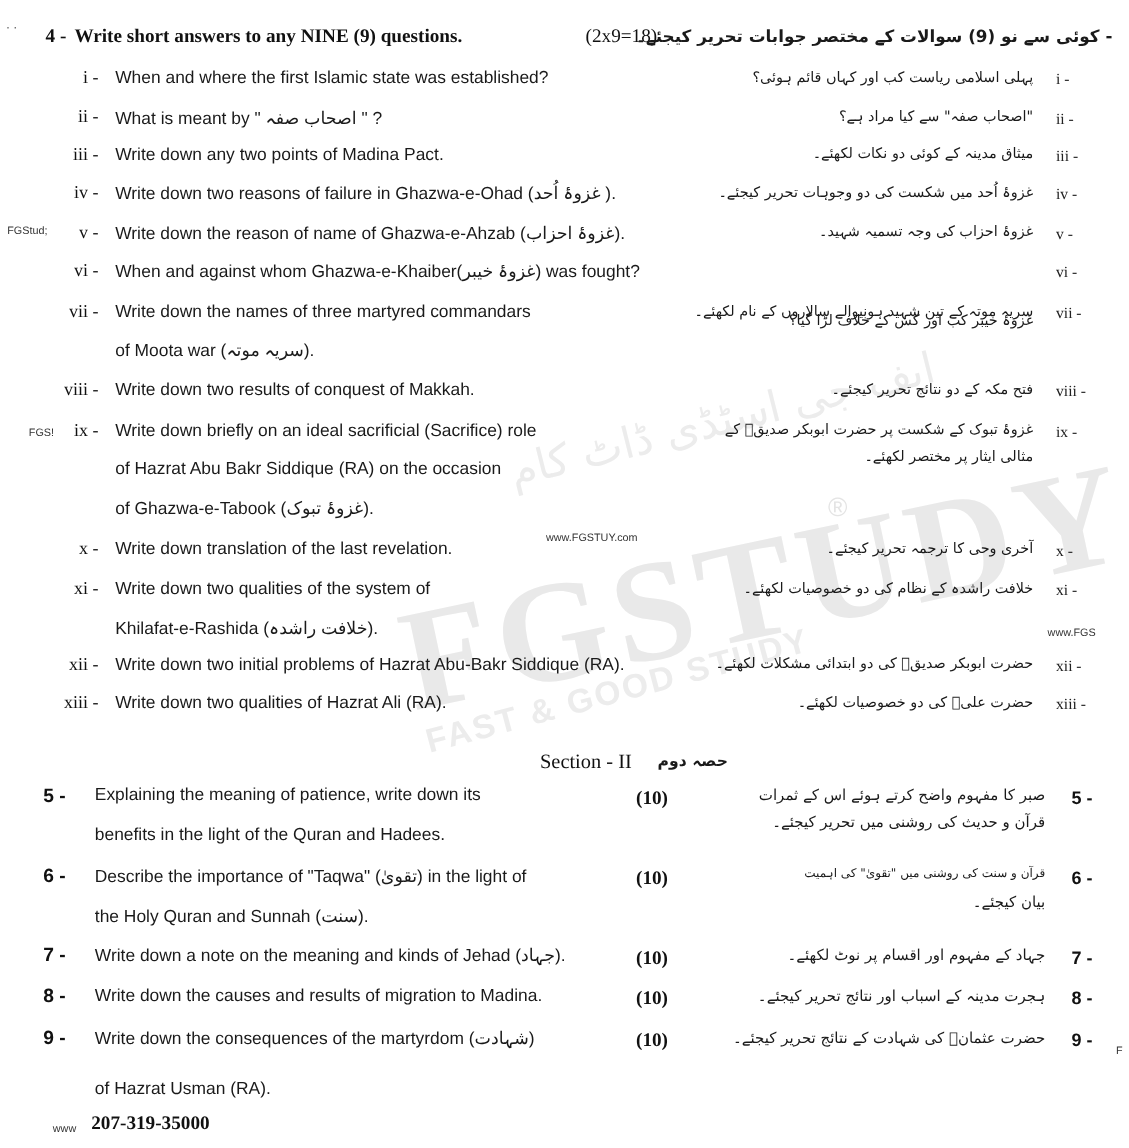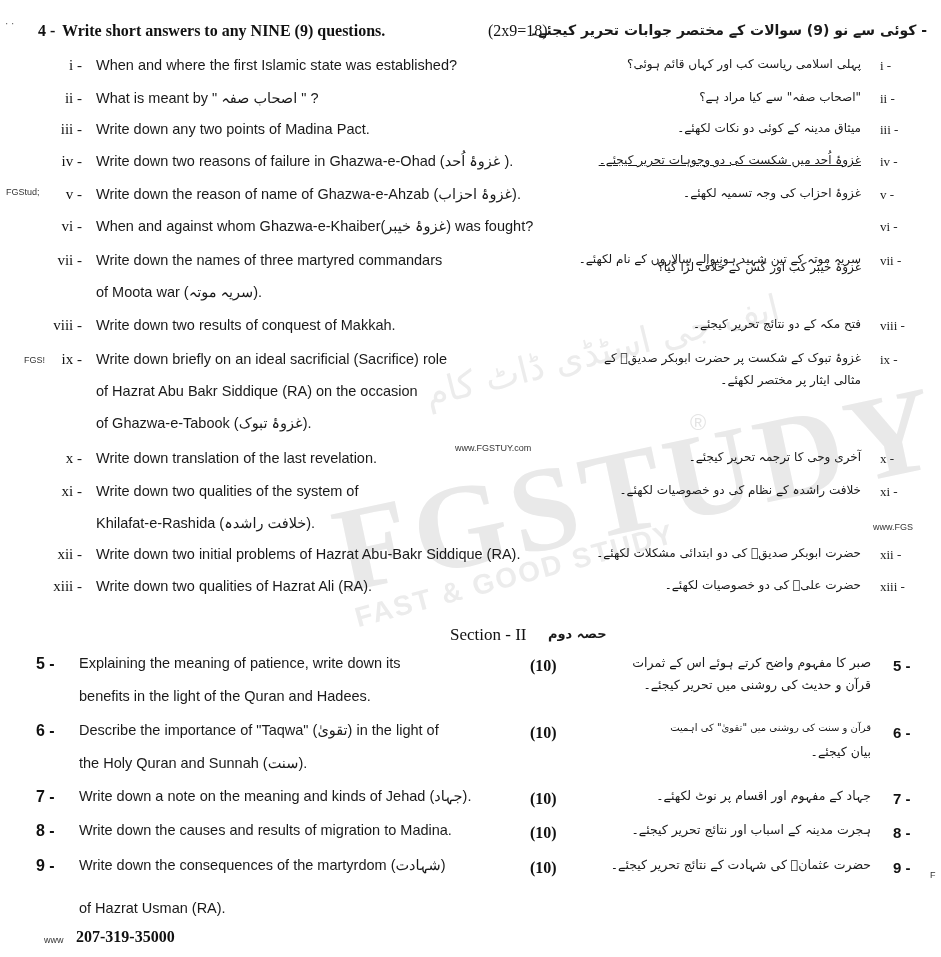--- a/index.html
+++ b/index.html
@@ -53,27 +53,27 @@
     <div>
       <div class="abs num" style="left:22px; top:121px;">iii -</div>
       <div class="abs q" style="left:96px; top:121px;">Write down any two points of Madina Pact.</div>
       <div class="abs urn" style="left:880px; top:122px;">iii -</div>
       <div class="abs ur" style="right:80px; top:121px;">میثاق مدینہ کے کوئی دو نکات لکھئے۔</div>
     </div>
     <div>
       <div class="abs num" style="left:22px; top:153px;">iv -</div>
       <div class="abs q" style="left:96px; top:153px;">Write down two reasons of failure in Ghazwa-e-Ohad (غزوۂ اُحد ).</div>
       <div class="abs urn" style="left:880px; top:154px;">iv -</div>
-      <div class="abs ur" style="right:80px; top:153px;text-decoration:underline;">غزوۂ اُحد میں شکست کی دو وجوہات تحریر کیجئے۔</div>
+      <div class="abs ur" style="right:80px; top:153px;">غزوۂ اُحد میں شکست کی دو وجوہات تحریر کیجئے۔</div>
     </div>
     <div>
       <div class="abs num" style="left:22px; top:186px;">v -</div>
       <div class="abs q" style="left:96px; top:186px;">Write down the reason of name of Ghazwa-e-Ahzab (غزوۂ احزاب).</div>
       <div class="abs urn" style="left:880px; top:187px;">v -</div>
-      <div class="abs ur" style="right:80px; top:186px;">غزوۂ احزاب کی وجہ تسمیہ لکھئے۔</div>
+      <div class="abs ur" style="right:80px; top:186px;">غزوۂ احزاب کی وجہ تسمیہ شہید۔</div>
     </div>
     <div>
       <div class="abs num" style="left:22px; top:218px;">vi -</div>
       <div class="abs q" style="left:96px; top:218px;">When and against whom Ghazwa-e-Khaiber(غزوۂ خیبر) was fought?</div>
       <div class="abs urn" style="left:880px; top:219px;">vi -</div>
       <div class="abs ur" style="right:80px; top:232px;margin-top:28px;">غزوۂ خیبر کب اور کس کے خلاف لڑا گیا؟</div>
     </div>
     <div>
       <div class="abs num" style="left:22px; top:252px;">vii -</div>
       <div class="abs q" style="left:96px; top:252px;">Write down the names of three martyred commandars</div>

